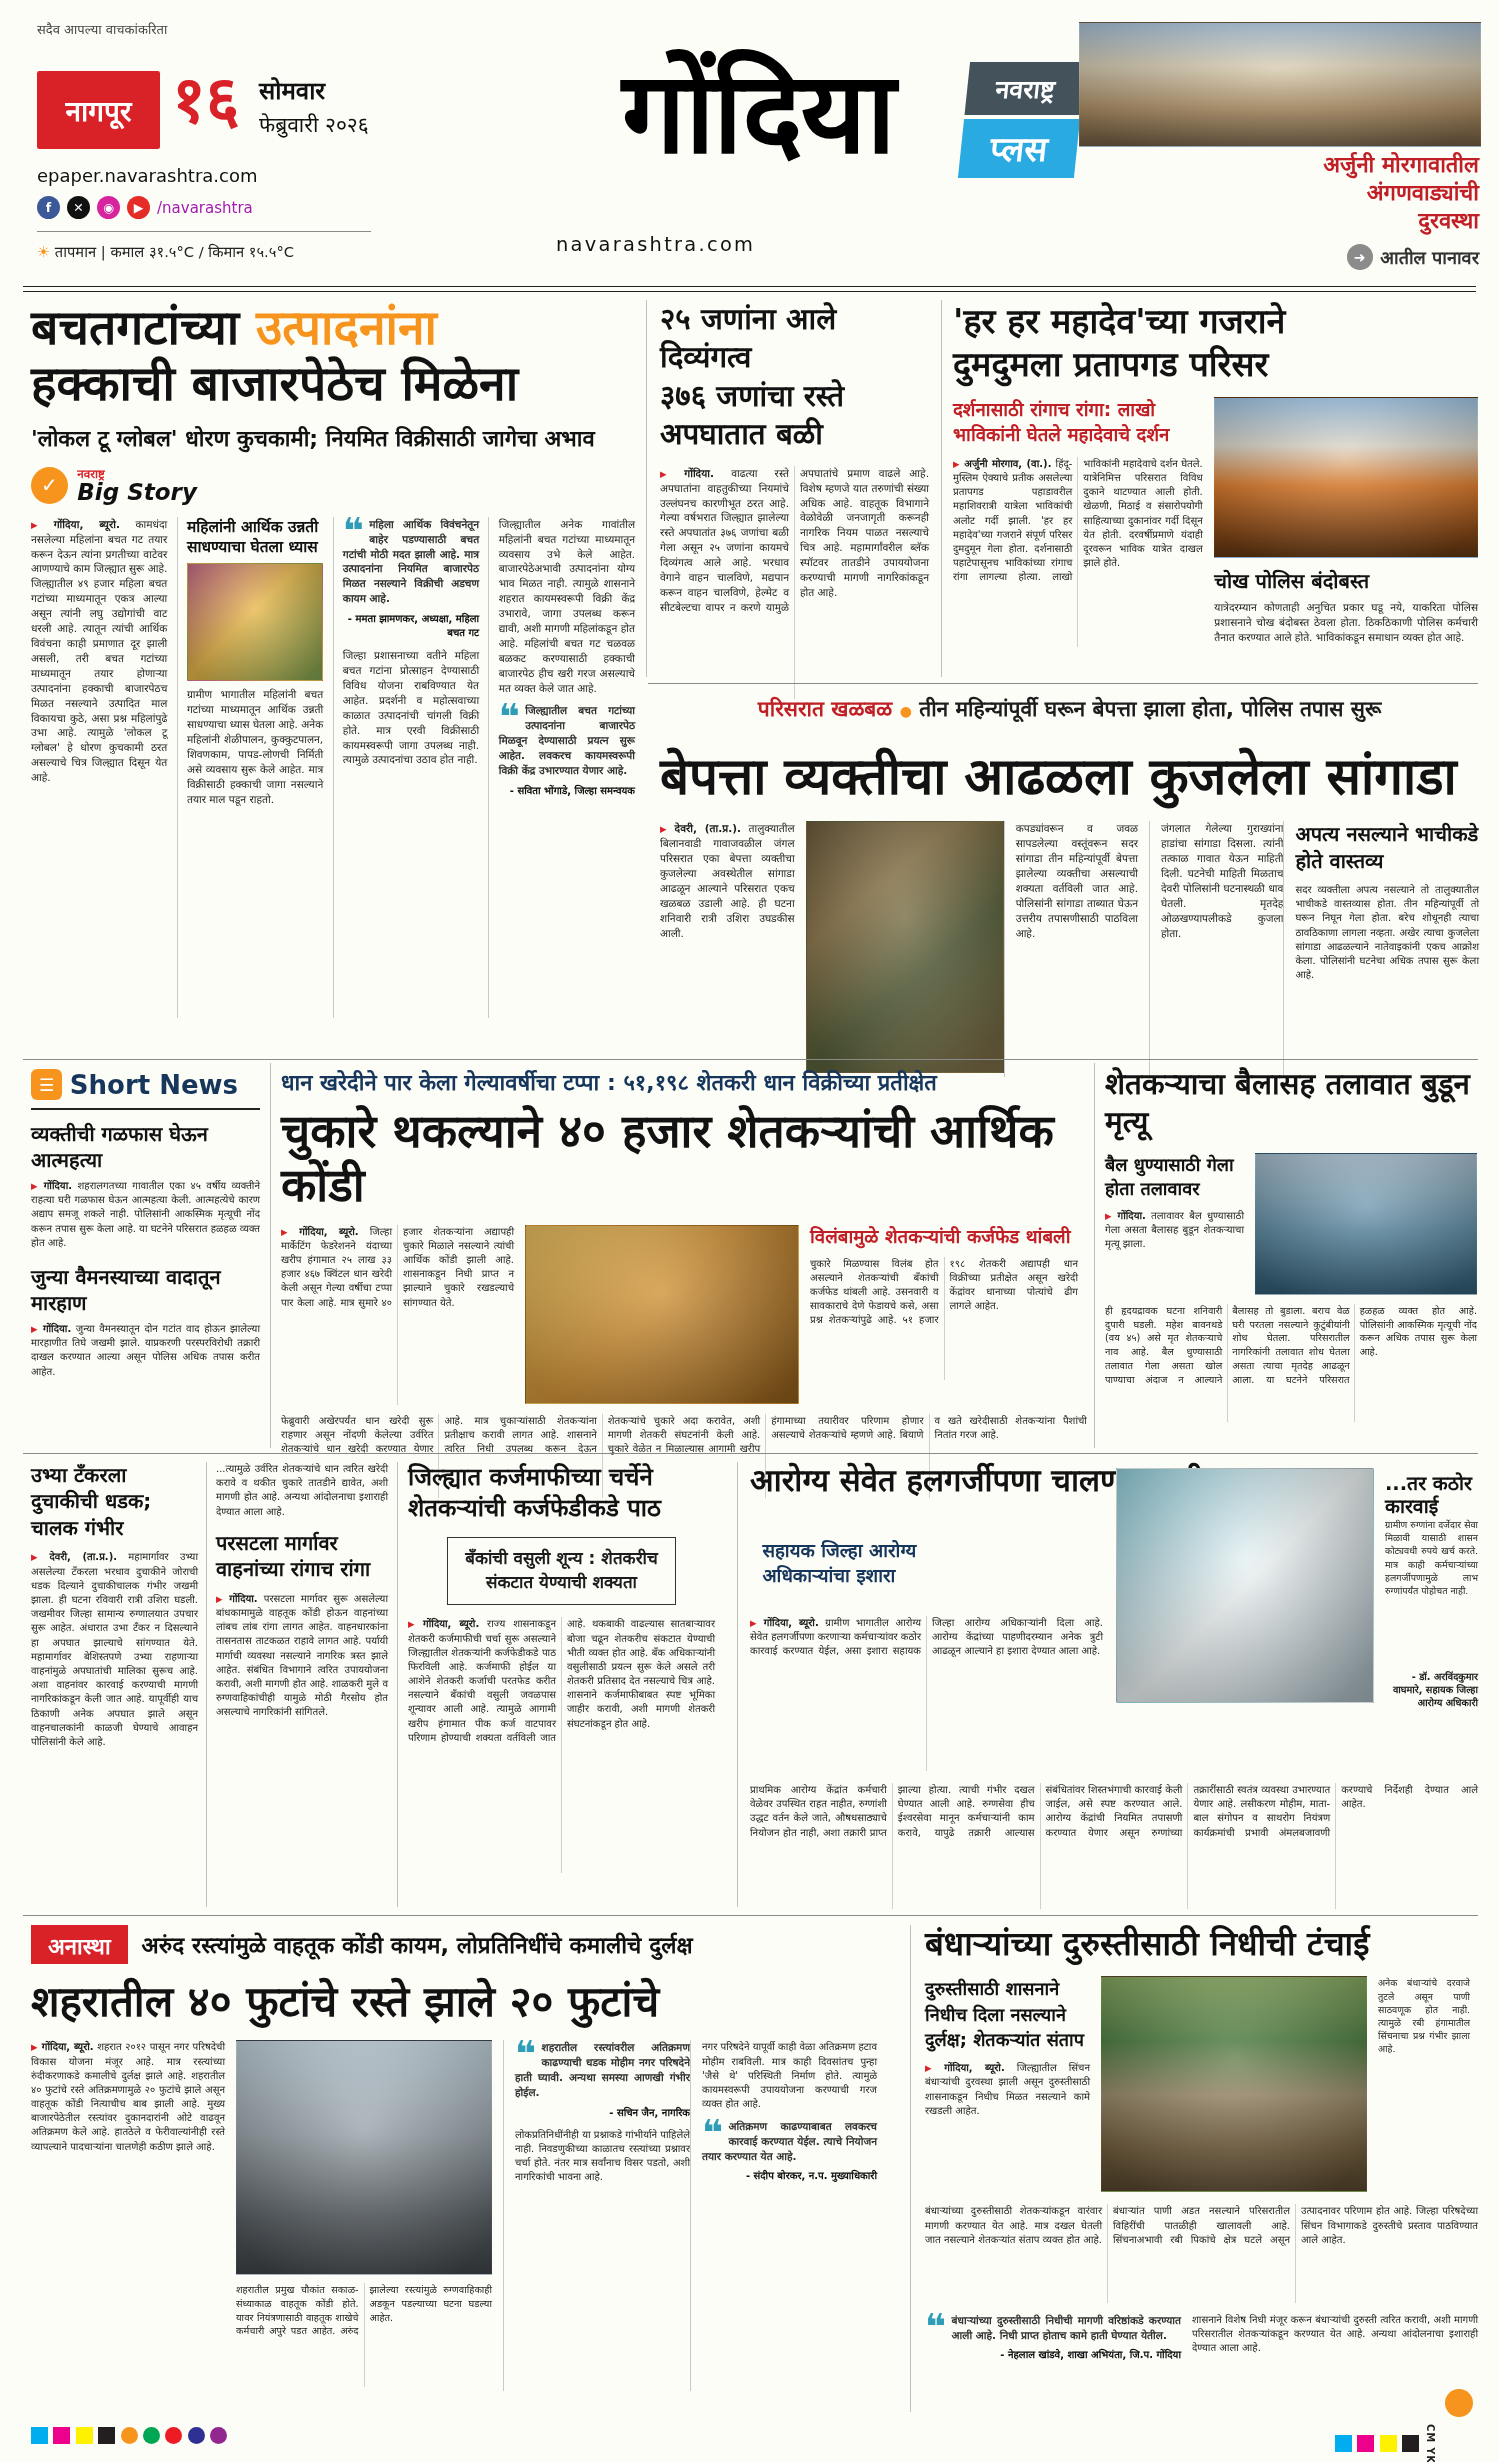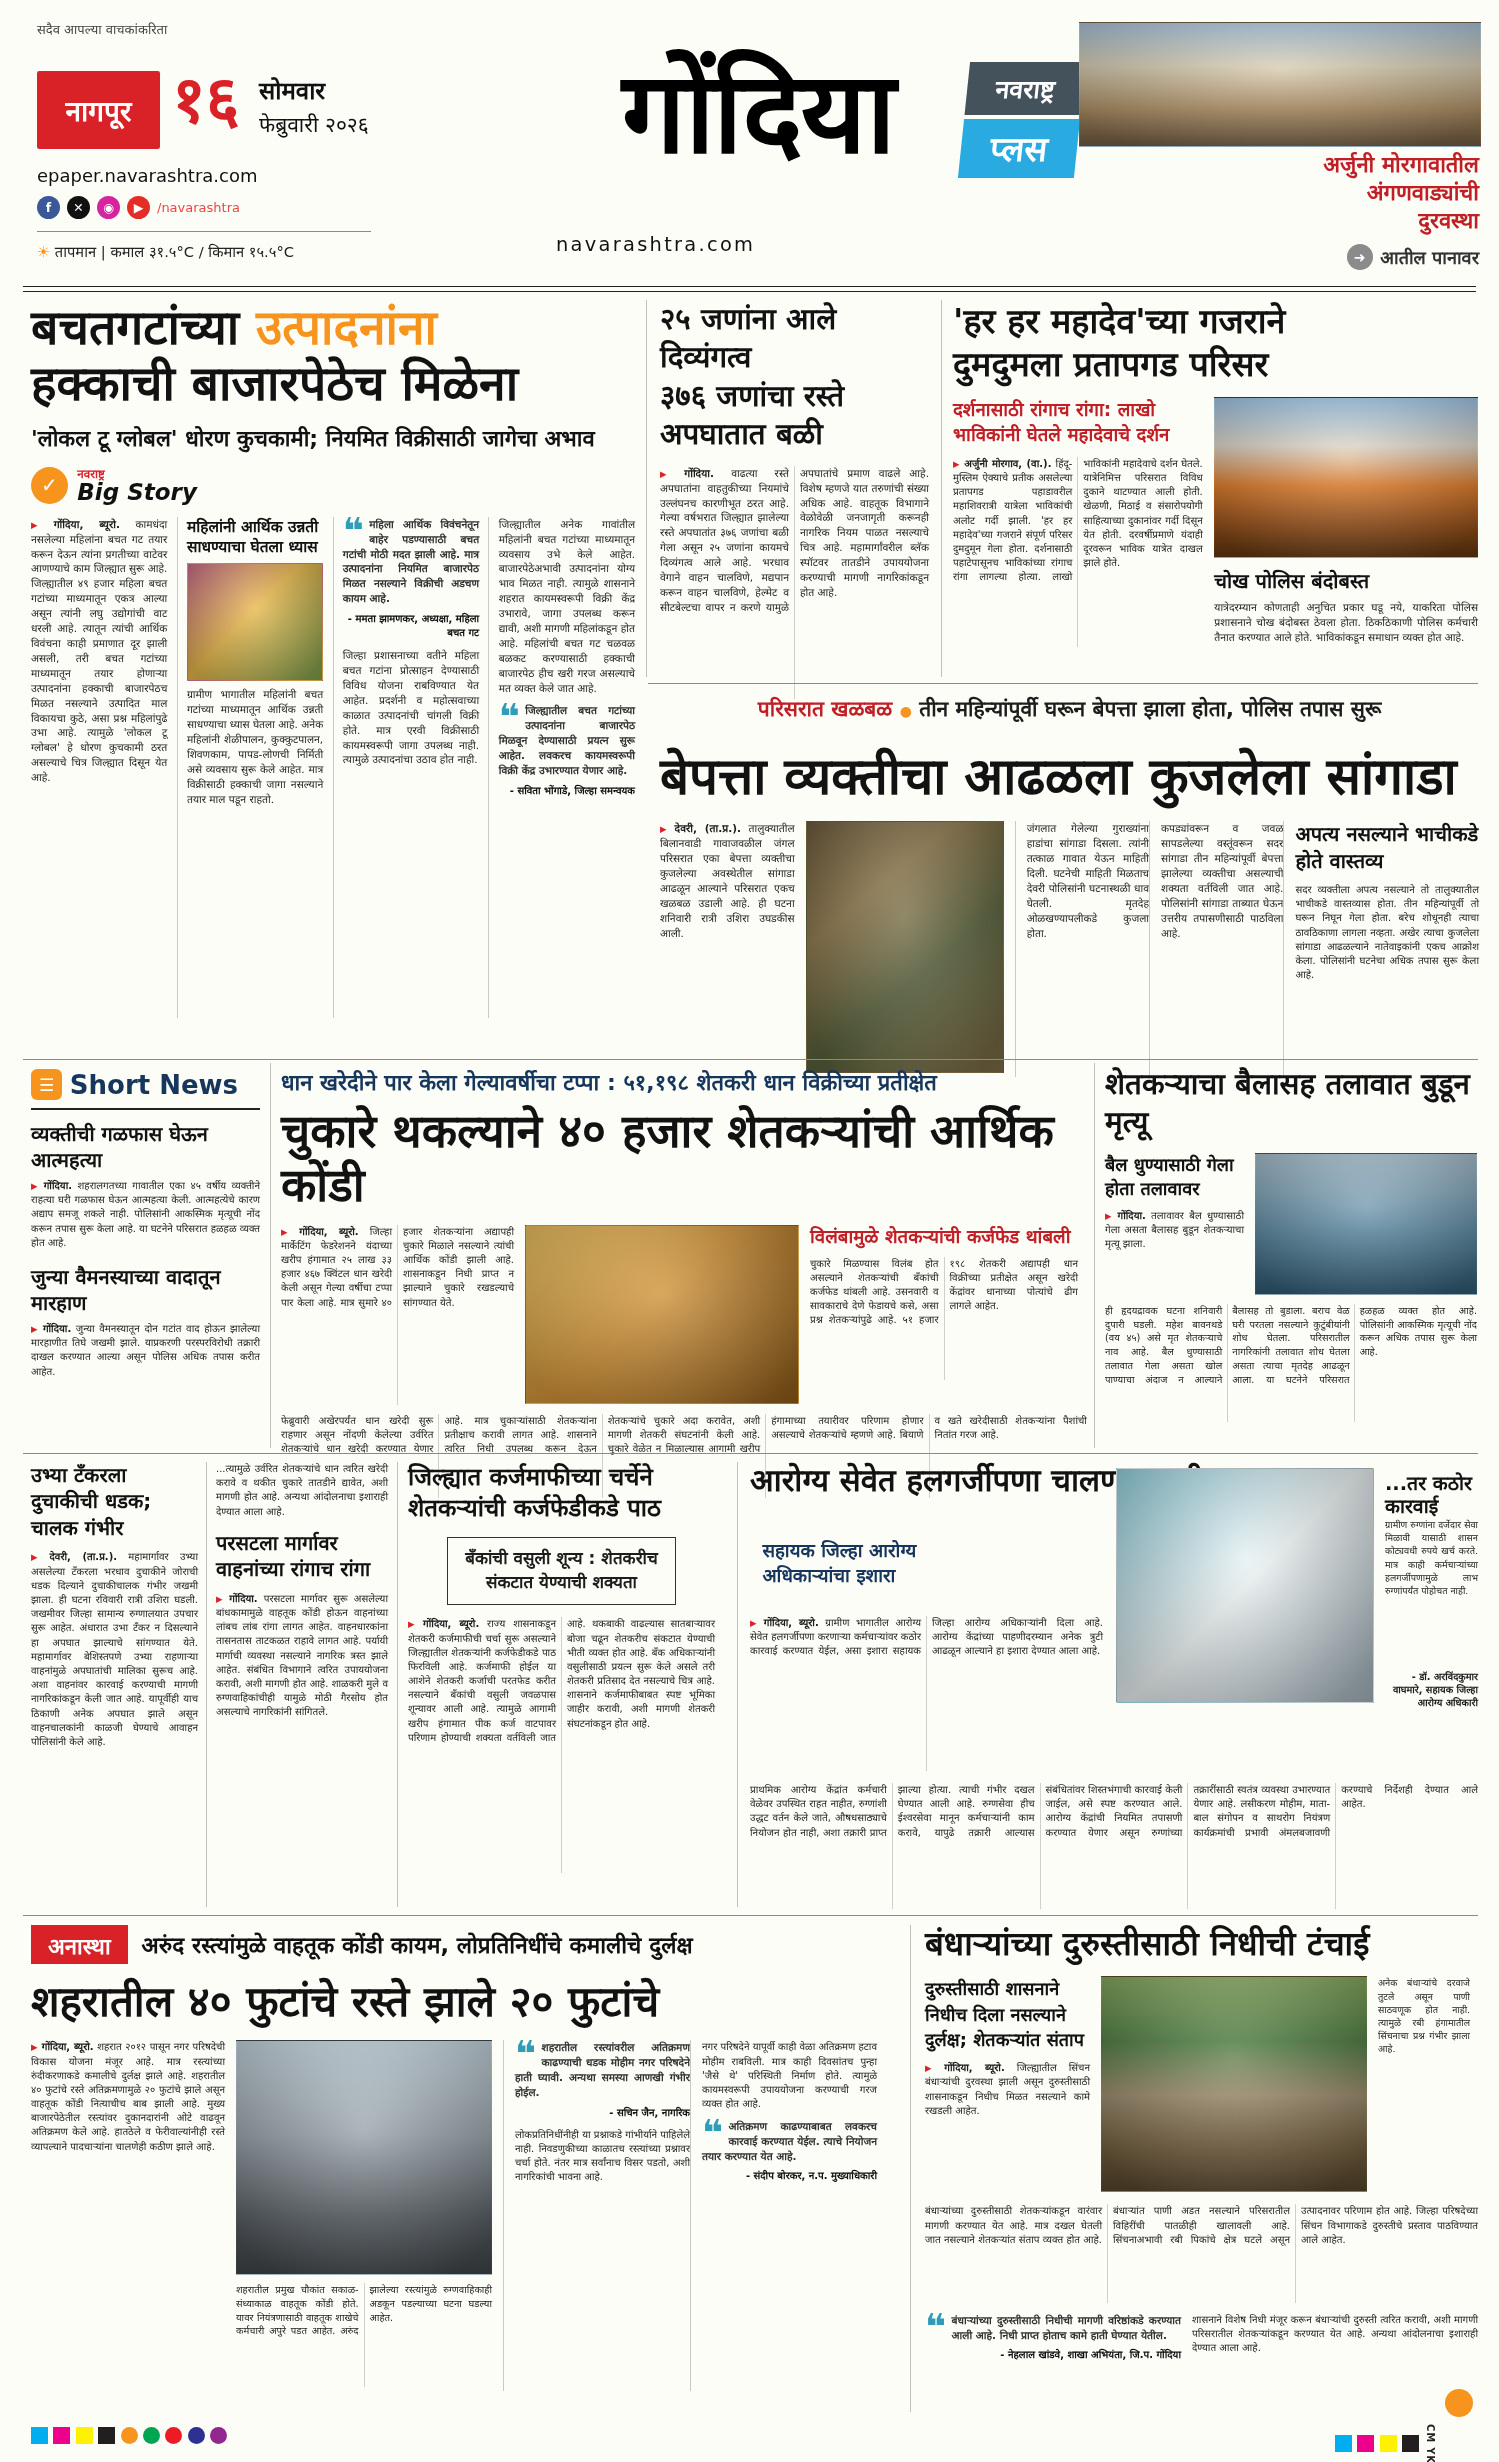--- a/index.html
+++ b/index.html
@@ -53,21 +53,21 @@
     <div class="abs" style="left:37px;top:71px;width:123px;height:78px;background:#d92128;color:#fff;font-size:28px;font-weight:800;display:flex;align-items:center;justify-content:center;border-radius:2.3px;">नागपूर</div>
     <div class="abs" style="left:172px;top:64px;font-size:65px;font-weight:800;color:#d92128;line-height:1.1;">१६</div>
     <div class="abs" style="left:259px;top:73px;font-size:24px;font-weight:800;color:#111;">सोमवार</div>
     <div class="abs" style="left:259px;top:110px;font-size:21px;color:#111;">फेब्रुवारी २०२६</div>
     <div class="abs" style="left:37px;top:165px;font-size:18px;color:#111;">epaper.navarashtra.com</div>
     <div class="abs" style="left:37px;top:196px;display:flex;align-items:center;gap:7px;">
       <span class="sic" style="background:#3b5998;">f</span>
       <span class="sic" style="background:#111;">✕</span>
       <span class="sic" style="background:#d6249f;">◉</span>
       <span class="sic" style="background:#e52d27;">▶</span>
-      <span style="font-size:13px;color:#ef4444;">/navarashtra</span>
+      <span style="font-size:15px;color:#a21caf;">/navarashtra</span>
     </div>
     <div class="hr1" style="left:37px;top:231px;width:334px;"></div>
     <div class="abs" style="left:37px;top:241px;font-size:14.7px;color:#222;">
       <span class="orange">☀</span>
       <span>तापमान | कमाल ३१.५°C / किमान १५.५°C</span>
     </div>
     <div class="abs" style="left:556px;top:34px;width:404px;text-align:center;font-size:113px;font-weight:800;line-height:1.4;letter-spacing:-1.6px;color:#000;white-space:nowrap;">गोंदिया</div>
     <div class="abs" style="left:964px;top:62px;width:116px;transform:skewX(-6deg);">
       <div style="background:#44525c;color:#fff;font-size:25px;font-weight:800;text-align:center;padding:9.3px 0;">नवराष्ट्र</div>
       <div style="background:#29abe2;color:#fff;font-size:34px;font-weight:800;text-align:center;padding:6.2px 0;margin-top:4.7px;">प्लस</div>
@@ -159,22 +159,22 @@
       <span class="red">परिसरात खळबळ</span>
       <span class="orange" style="font-size:14px;">●</span>
       <span>तीन महिन्यांपूर्वी घरून बेपत्ता झाला होता, पोलिस तपास सुरू</span>
     </div>
     <h2 class="hl" style="font-size:51px;margin-top:25px;">बेपत्ता व्यक्तीचा आढळला कुजलेला सांगाडा</h2>
     <div style="display:flex;margin-top:14px;height:256px;">
       <div class="bt" style="flex:1.1;">
         <span class="mk">▶</span><b class="by">देवरी, (ता.प्र.).</b> <span>तालुक्यातील बिलानवाडी गावाजवळील जंगल परिसरात एका बेपत्ता व्यक्तीचा कुजलेल्या अवस्थेतील सांगाडा आढळून आल्याने परिसरात एकच खळबळ उडाली आहे. ही घटना शनिवारी रात्री उशिरा उघडकीस आली.</span>
       </div>
       <div class="photo ph-skel" style="width:196px;height:250px;margin-left:11px;flex:none;"></div>
+      <div class="bt colrule" style="flex:1;">कपड्यांवरून व जवळ सापडलेल्या वस्तूंवरून सदर सांगाडा तीन महिन्यांपूर्वी बेपत्ता झालेल्या व्यक्तीचा असल्याची शक्यता वर्तविली जात आहे. पोलिसांनी सांगाडा ताब्यात घेऊन उत्तरीय तपासणीसाठी पाठविला आहे.</div>
       <div class="bt colrule" style="flex:1;margin-left:11px;">जंगलात गेलेल्या गुराख्यांना हाडांचा सांगाडा दिसला. त्यांनी तत्काळ गावात येऊन माहिती दिली. घटनेची माहिती मिळताच देवरी पोलिसांनी घटनास्थळी धाव घेतली. मृतदेह ओळखण्यापलीकडे कुजला होता.</div>
-      <div class="bt colrule" style="flex:1;">कपड्यांवरून व जवळ सापडलेल्या वस्तूंवरून सदर सांगाडा तीन महिन्यांपूर्वी बेपत्ता झालेल्या व्यक्तीचा असल्याची शक्यता वर्तविली जात आहे. पोलिसांनी सांगाडा ताब्यात घेऊन उत्तरीय तपासणीसाठी पाठविला आहे.</div>
       <div class="colrule" style="flex:1.5;">
         <h4 class="sub" style="font-size:20px;line-height:1.35;">अपत्य नसल्याने भाचीकडे होते वास्तव्य</h4>
         <p class="bt" style="margin-top:7.8px;font-size:10px;">सदर व्यक्तीला अपत्य नसल्याने तो तालुक्यातील भाचीकडे वास्तव्यास होता. तीन महिन्यांपूर्वी तो घरून निघून गेला होता. बरेच शोधूनही त्याचा ठावठिकाणा लागला नव्हता. अखेर त्याचा कुजलेला सांगाडा आढळल्याने नातेवाइकांनी एकच आक्रोश केला. पोलिसांनी घटनेचा अधिक तपास सुरू केला आहे.</p>
       </div>
     </div>
   </section>
 
   <div class="hr1" style="left:23px;top:1059px;width:1455px;"></div>
 
   <section class="abs" style="left:31px;top:1069px;width:229px;">

